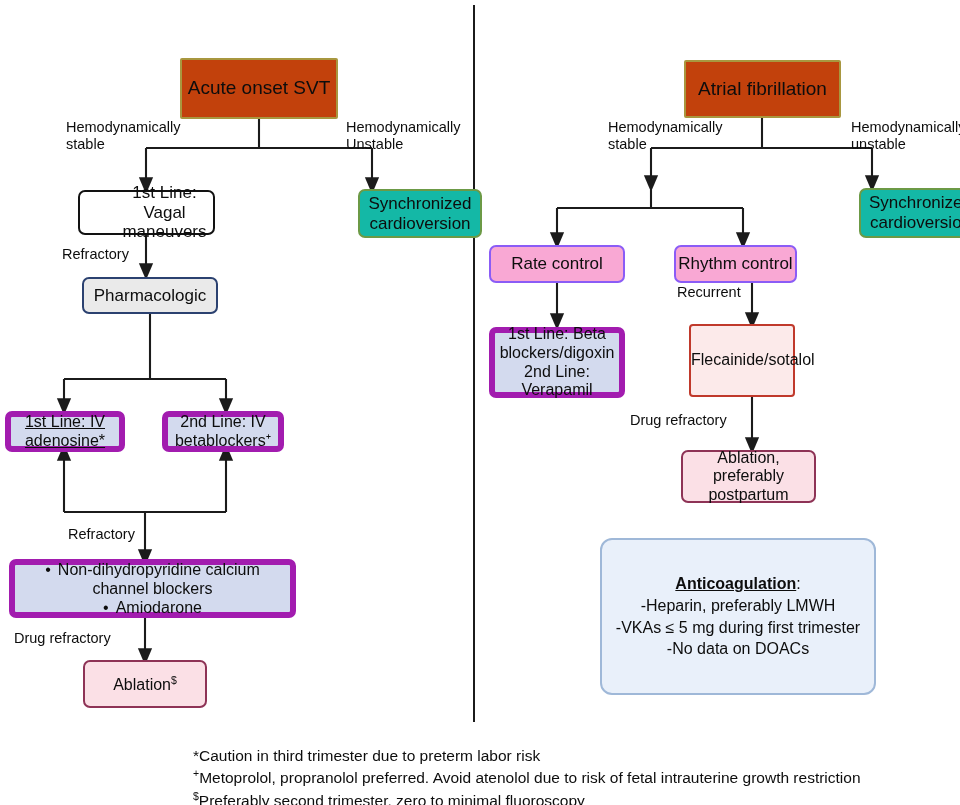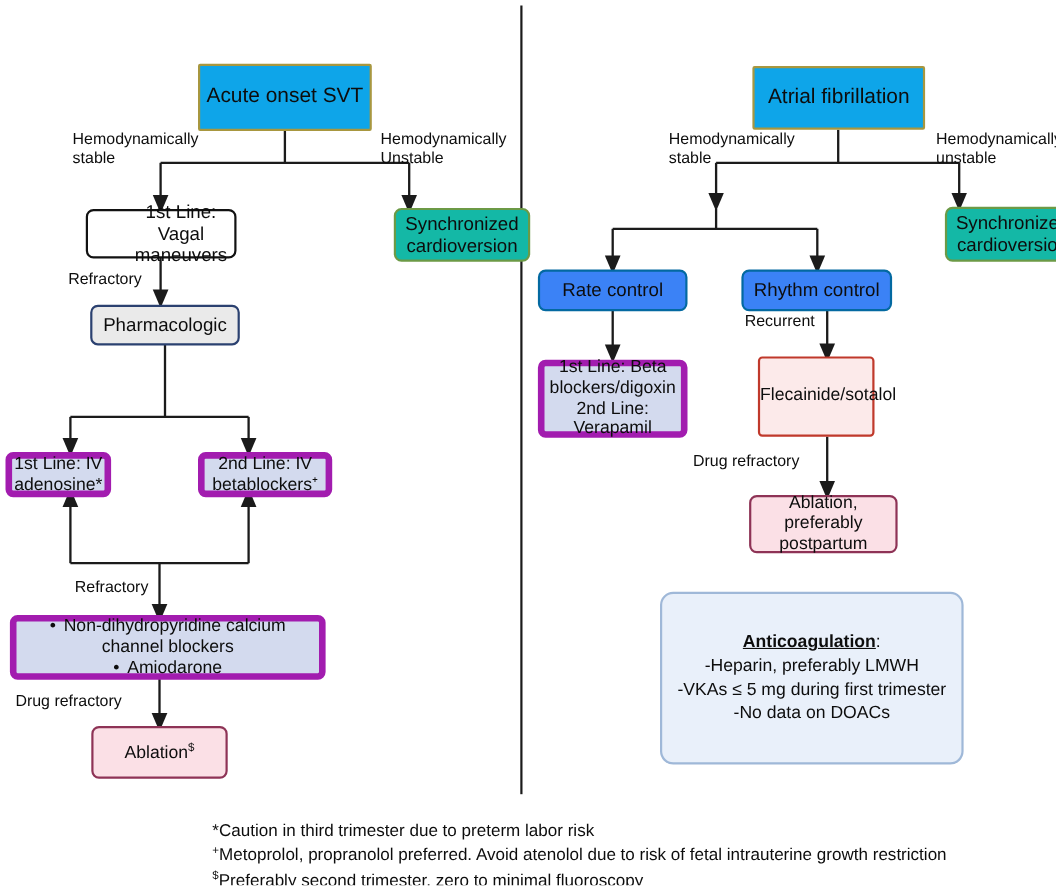--- a/index.html
+++ b/index.html
@@ -32,21 +32,21 @@
     align-items: center;
     justify-content: center;
     text-align: center;
     line-height: 1.16;
     z-index: 3;
   }
   .node .txt { width: 100%; display: block; white-space: pre-line; }
 
   
   .n-yellow {
-    background: #0ea5e9;
+    background: #c2410c;
     border: 2px solid #a8973f;
     border-radius: 2px;
     font-size: 19px;
   }
   .n-white {
     background: #ffffff;
     border: 2px solid #121212;
     border-radius: 7px;
     font-size: 17px;
     padding-left: 36px;
@@ -64,22 +64,22 @@
     border-radius: 7px;
     font-size: 17px;
   }
   .n-blue {
     background: #d3daee;
     border: 6px solid #a21caf;
     border-radius: 7px;
     font-size: 16px;
   }
   .n-navyline {
-    background: #3b82f6;
-    border: 2px solid #0369a1;
+    background: #f9a8d4;
+    border: 2px solid #8b5cf6;
     border-radius: 7px;
     font-size: 17px;
   }
   .n-pink {
     background: #fbe0e6;
     border: 2px solid #8e3356;
     border-radius: 7px;
     font-size: 16px;
   }
   .n-redline {
@@ -210,26 +210,26 @@
     <span class="txt">Synchronized
 cardioversion</span>
   </div>
 
   <div class="edge-label" style="left:62px; top:246px;">Refractory</div>
 
   <div class="node n-gray" style="left:82px; top:277px; width:136px; height:37px;">
     <span class="txt">Pharmacologic</span>
   </div>
 
-  <div class="node n-blue" style="left:5px; top:411px; width:96px; height:41px;">
+  <div class="node n-blue" style="left:5px; top:411px; width:120px; height:41px;text-decoration:underline;">
     <span class="txt">1st Line: IV
 adenosine*</span>
   </div>
 
-  <div class="node n-blue" style="left:180px; top:411px; width:122px; height:41px;">
+  <div class="node n-blue" style="left:162px; top:411px; width:122px; height:41px;">
     <span class="txt">2nd Line: IV
 betablockers⁺</span>
   </div>
 
   <div class="edge-label" style="left:68px; top:526px;">Refractory</div>
 
   <div class="node n-blue" style="left:9px; top:559px; width:287px; height:59px; padding:2px 10px;">
     <ul class="bullets">
       <li>Non-dihydropyridine calcium channel blockers</li>
       <li>Amiodarone</li>
@@ -253,21 +253,21 @@
 
   <div class="node n-green" style="left:811px; top:188px; width:123px; height:50px;">
     <span class="txt">Synchronized
 cardioversion</span>
   </div>
 
   <div class="node n-navyline" style="left:489px; top:245px; width:136px; height:38px;">
     <span class="txt">Rate control</span>
   </div>
 
-  <div class="node n-navyline" style="left:674px; top:245px; width:137px; height:38px;">
+  <div class="node n-navyline" style="left:674px; top:245px; width:123px; height:38px;">
     <span class="txt">Rhythm control</span>
   </div>
 
   <div class="edge-label" style="left:677px; top:284px;">Recurrent</div>
 
   <div class="node n-blue" style="left:489px; top:327px; width:136px; height:71px;">
     <span class="txt">1st Line: Beta
 blockers/digoxin
 2nd Line: Verapamil</span>
   </div>

